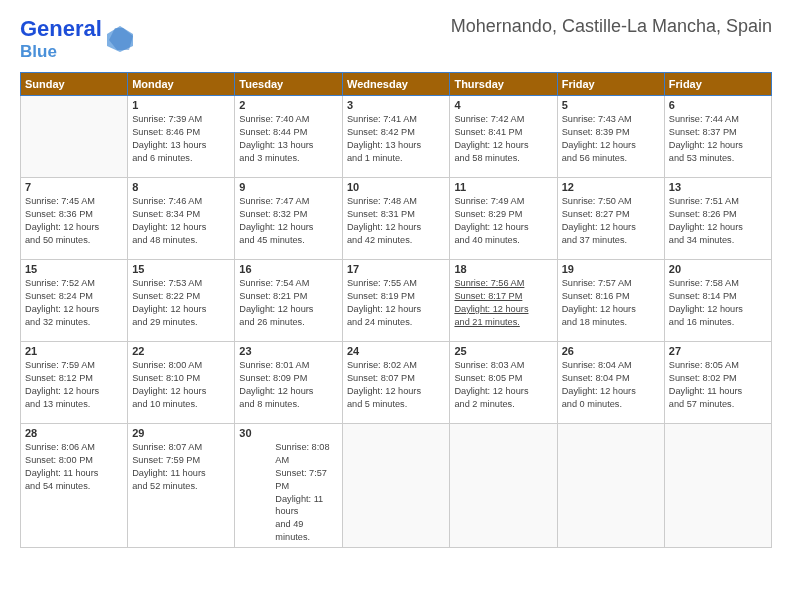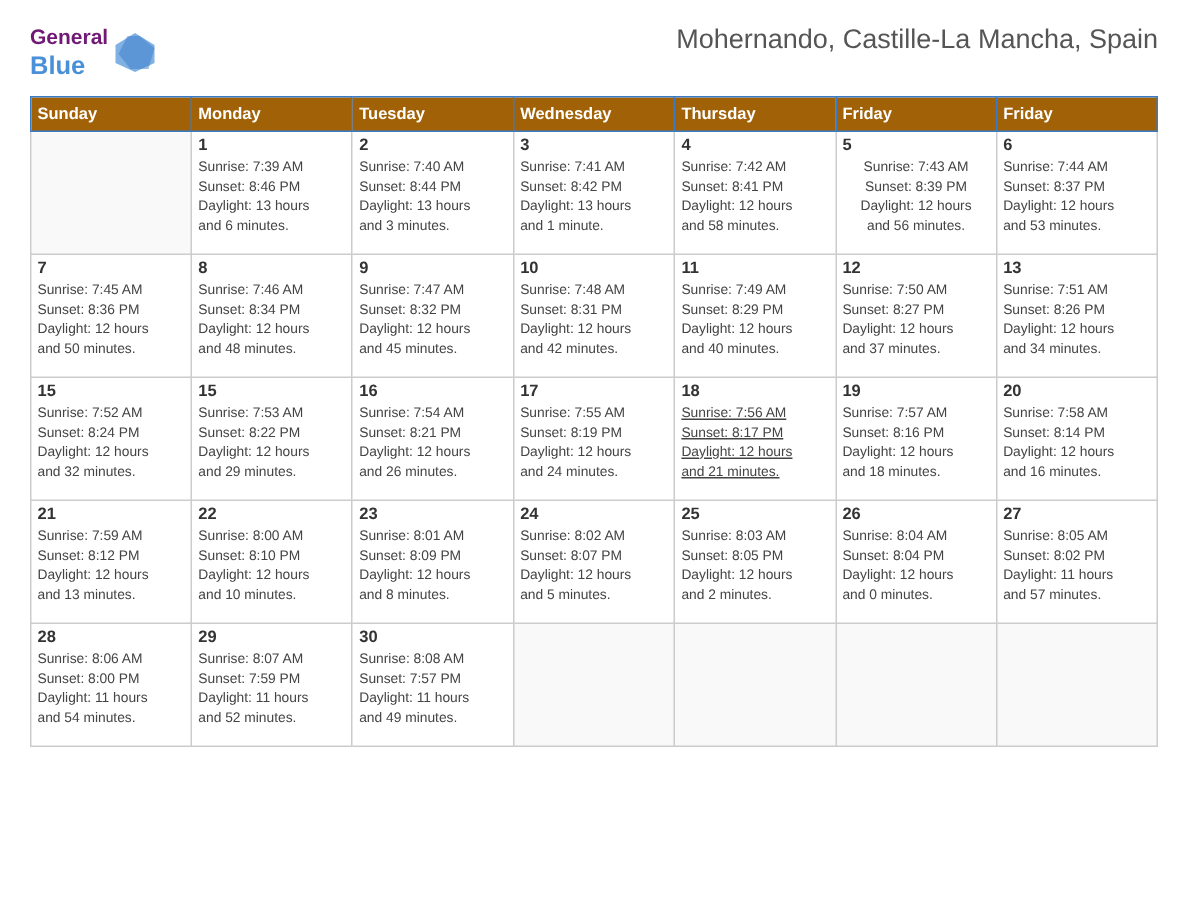--- a/index.html
+++ b/index.html
@@ -75,21 +75,21 @@
       background: #f9f9f9;
     }
   </style>
 </head>
 <body>
 
 <div class="page">
   <div class="header">
     <div class="logo">
       <div>
-        <span style="font-size:14px;font-weight:bold;color:#701a75;">General</span><br>
+        <span style="font-size:22px;font-weight:bold;color:#1d4ed8;">General</span><br>
         <span style="font-size:17px;font-weight:bold;color:#4a90d9;">Blue</span>
       </div>
       <svg width="30" height="30" viewBox="0 0 30 30" style="margin-left:3px;">
         <polygon points="15,2 28,10 28,22 15,28 2,22 2,10" fill="#4a90d9" opacity="0.7"></polygon>
         <polygon points="18,4 28,12 24,26 12,26 4,16 10,4" fill="#3a7bc8" opacity="0.5"></polygon>
       </svg>
     </div>
     <div class="title-block">
       <div class="subtitle">Mohernando, Castille-La Mancha, Spain</div>
     </div>
@@ -133,21 +133,21 @@
           </td>
           <td>
             <div class="day-num">4</div>
             <div class="day-info" style="white-space: pre-line;">Sunrise: 7:42 AM
 Sunset: 8:41 PM
 Daylight: 12 hours
 and 58 minutes.</div>
           </td>
           <td>
             <div class="day-num">5</div>
-            <div class="day-info" style="white-space: pre-line; text-align: center;">Sunrise: 7:43 AM
+            <div class="day-info" style="white-space: pre-line;">Sunrise: 7:43 AM
 Sunset: 8:39 PM
 Daylight: 12 hours
 and 56 minutes.</div>
           </td>
           <td>
             <div class="day-num">6</div>
             <div class="day-info" style="white-space: pre-line;">Sunrise: 7:44 AM
 Sunset: 8:37 PM
 Daylight: 12 hours
 and 53 minutes.</div>
@@ -316,21 +316,21 @@
           </td>
           <td>
             <div class="day-num">29</div>
             <div class="day-info" style="white-space: pre-line;">Sunrise: 8:07 AM
 Sunset: 7:59 PM
 Daylight: 11 hours
 and 52 minutes.</div>
           </td>
           <td>
             <div class="day-num">30</div>
-            <div class="day-info" style="white-space: pre-line;">Sunrise: 8:08 AM
+            <div class="day-info" style="white-space: pre-line; margin-left: 36px;">Sunrise: 8:08 AM
 Sunset: 7:57 PM
 Daylight: 11 hours
 and 49 minutes.</div>
           </td>
           <td class="empty-cell"></td>
           <td class="empty-cell"></td>
           <td class="empty-cell"></td>
           <td class="empty-cell"></td>
         </tr>
       </tbody>

